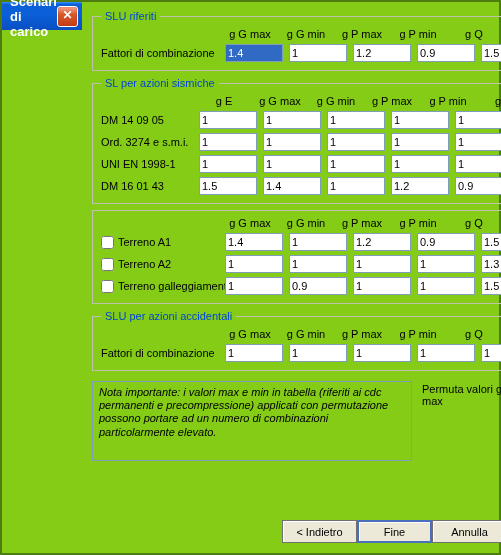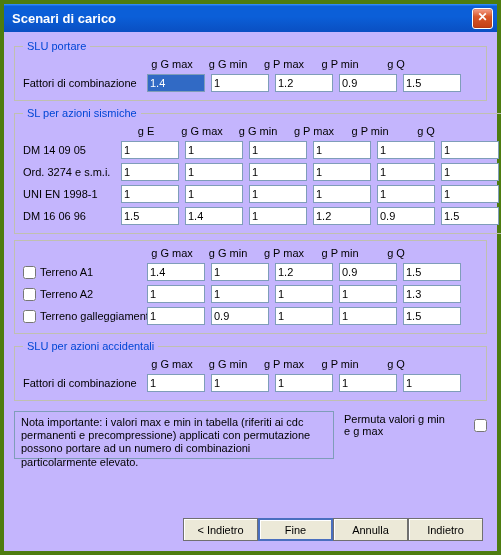--- a/index.html
+++ b/index.html
@@ -8,24 +8,24 @@
     font-family: Tahoma, Arial, sans-serif;
     font-size: 11px;
     background: #ece9d8;
     width: 501px;
     height: 555px;
     overflow: hidden;
   }
   .window {
     width: 501px;
     height: 555px;
-    background: #c4b5fd;
-    border: 4px solid #4d7c0f;
-    display: flex;
-    flex-direction: column;
+    background: #84cc16;
+    border: 2px solid #4d7c0f;
+    display: flex;
+    flex-direction: row;
   }
   .titlebar {
     height: 28px;
     background: linear-gradient(to bottom, #3a95ff 0%, #0b5fd8 8%, #0b5fd8 45%, #0a4fc2 100%);
     display: flex;
     align-items: center;
     padding: 0 4px 0 8px;
     color: #fff;
     font-weight: bold;
     font-size: 13px;
@@ -98,24 +98,25 @@
   }
   input[type=checkbox] {
     width: 13px; height: 13px;
     margin: 0;
   }
   .grid6 .lbl { width: 92px; }
   .notebox {
     border: 1px solid #7f9db9;
     padding: 4px 6px;
     width: 320px;
-    height: 48px;
+    height: 80px;
     font-size: 11px;
     color: #000;
     line-height: 1.2;
+    font-style: italic;
   }
   .bottom-row {
     display: flex;
     gap: 10px;
     align-items: flex-start;
     margin-top: 4px;
   }
   .perm {
     flex: 1;
     display: flex;
@@ -147,21 +148,21 @@
 <body>
 
 <div class="window">
   <div class="titlebar">
     <div class="title">Scenari di carico</div>
     <div class="close-btn">✕</div>
   </div>
   <div class="client">
 
     <fieldset>
-      <legend>SLU portare</legend>
+      <legend>SLU riferiti</legend>
       <div class="row head">
         <div class="lbl"></div>
         <div class="colh">g G max</div>
         <div class="colh">g G min</div>
         <div class="colh">g P max</div>
         <div class="colh">g P min</div>
         <div class="colh">g Q</div>
       </div>
       <div class="row">
         <div class="lbl">Fattori di combinazione</div>
@@ -205,21 +206,21 @@
       <div class="row">
         <div class="lbl">UNI EN 1998-1</div>
         <input class="cell" value="1" style="">
         <input class="cell" value="1" style="">
         <input class="cell" value="1" style="">
         <input class="cell" value="1" style="">
         <input class="cell" value="1" style="">
         <input class="cell" value="1" style="">
       </div>
       <div class="row">
-        <div class="lbl">DM 16 06 96</div>
+        <div class="lbl">DM 16 01 43</div>
         <input class="cell" value="1.5" style="">
         <input class="cell" value="1.4" style="">
         <input class="cell" value="1" style="">
         <input class="cell" value="1.2" style="">
         <input class="cell" value="0.9" style="">
         <input class="cell" value="1.5" style="">
       </div>
     </fieldset>
 
     <fieldset>

